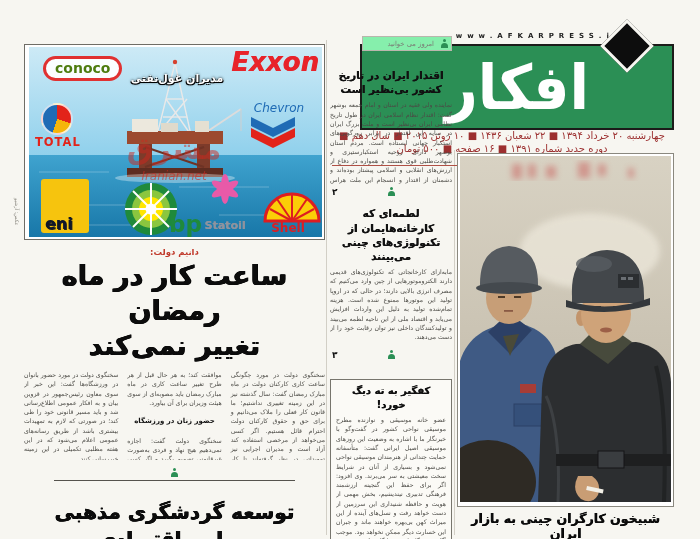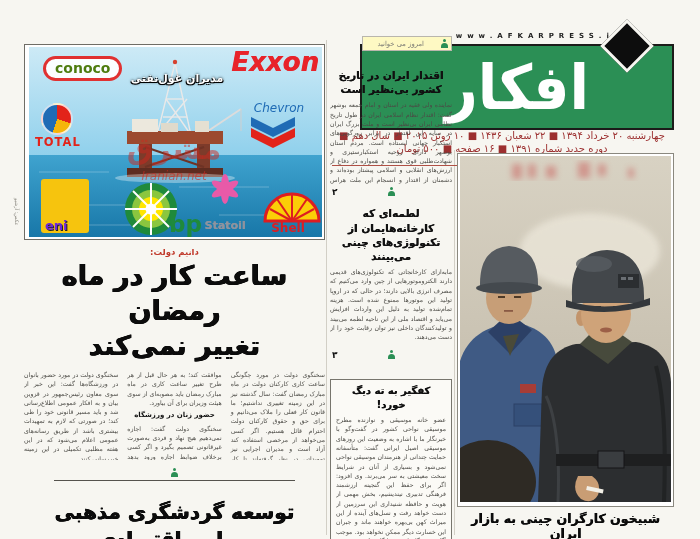--- a/index.html
+++ b/index.html
@@ -34,22 +34,22 @@
   }
   .dateline{
     position:absolute;left:332px;top:129px;width:340px;
     font-size:10px;color:#9c2f2f;text-align:center;
     border-bottom:1px solid #b05045;padding-bottom:10px;line-height:1.3;
   }
 
   
   .digest{position:absolute;left:330px;top:36px;width:122px;height:503px;overflow:hidden;}
   .digest-header{
-    height:13px;border:1px solid #b9b6ad;background:#fef9c3;
-    display:flex;align-items:center;gap:16px;padding:0 3px;margin-bottom:17px;margin-left:32px;
+    height:13px;border:1px solid #b9b6ad;background:#86efac;
+    display:flex;align-items:center;gap:6px;padding:0 3px;margin-bottom:17px;margin-left:32px;
   }
   .digest-header .label{font-size:6.8px;color:#7a7a74;}
   .d-title{font-size:10.5px;font-weight:bold;color:#111;line-height:1.35;text-align:center;
     text-shadow:0.3px 0 0 #111;}
   .d-body{margin-top:4px;font-size:6.2px;line-height:1.5;color:#4c4b46;text-align:justify;overflow:hidden;}
   .d-body.h84{height:84px;} .d-body.h80{height:80px;}
   .d-foot{position:relative;height:11px;margin-top:3px;}
   .d-foot .pnum{position:absolute;left:2px;top:0;font-size:9px;font-weight:bold;color:#111;}
   .d-foot .icon-c{position:absolute;left:50%;transform:translateX(-50%);top:0;}
   .d-box{
@@ -70,21 +70,21 @@
   .leadcol{position:absolute;left:24px;top:44px;width:301px;height:495px;overflow:hidden;}
   .imgbox{border:1px solid #6f6d66;background:#fff;padding:2px;}
   .imgbox-inner{position:relative;width:293px;height:190px;overflow:hidden;background:#9fd0e8;}
   .kicker{margin-top:7px;text-align:center;font-size:8.5px;font-weight:bold;color:#c0392b;}
   .headline1{
     margin-top:1px;text-align:center;font-size:27px;font-weight:bold;color:#0c0c0c;
     line-height:35px;text-shadow:0.5px 0 0 #000,-0.5px 0 0 #000;
   }
   .threecol{display:flex;gap:9px;margin-top:7px;height:90px;overflow:hidden;}
   .threecol .col{flex:1;font-size:6.2px;line-height:1.5;color:#4c4b46;text-align:justify;}
-  .subhead{font-size:7px;font-weight:bold;color:#111;text-align:center;margin:3px 0;}
+  .subhead{font-size:7px;font-weight:bold;color:#111;text-align:center;margin:9px 0;}
   .divider{position:relative;margin:7px 30px 3px;height:13px;border-bottom:1px solid #55534d;}
   .divider .icon-c{position:absolute;left:50%;transform:translateX(-50%);top:1px;}
   .headline2{
     margin-top:18px;text-align:center;font-size:20px;font-weight:bold;color:#0c0c0c;
     line-height:27px;text-shadow:0.4px 0 0 #000,-0.4px 0 0 #000;
   }
 
   
   .ov{position:absolute;}
   .logo-conoco{left:14px;top:9px;padding:1px 9px 2px;border:3px solid #e03131;border-radius:14px;
@@ -93,21 +93,21 @@
     text-shadow:0.5px 0 0 #e8232a;}
   .logo-chevron{right:6px;top:54px;width:74px;text-align:center;direction:ltr;}
   .logo-chevron .cvx-label{color:#1f6bb5;font-weight:normal;font-style:italic;font-size:12px;display:block;}
   .logo-total{left:6px;top:56px;width:44px;text-align:center;direction:ltr;}
   .total-ball{width:28px;height:28px;border-radius:50%;margin:0 auto;
     background:conic-gradient(#e2231a 0 30%,#f5b50a 30% 55%,#1f6bb5 55% 100%);
     border:2px solid rgba(255,255,255,.8);}
   .logo-total .total-label{color:#e2231a;font-weight:bold;font-size:11.5px;letter-spacing:1px;}
   .logo-eni{left:12px;bottom:4px;width:48px;height:54px;background:#f6c40e;border-radius:3px;
     position:absolute;overflow:hidden;direction:ltr;}
-  .logo-eni .eni-label{position:absolute;left:4px;bottom:0px;color:#6d28d9;font-weight:bold;font-size:13px;
+  .logo-eni .eni-label{position:absolute;left:4px;bottom:0px;color:#0f172a;font-weight:bold;font-size:16px;
     text-shadow:1px 1px 0 #222;}
   .logo-bp{left:86px;bottom:1px;display:flex;align-items:flex-end;gap:2px;direction:ltr;}
   .bp-label{color:#1f8a3b;font-weight:bold;font-size:23px;line-height:1;}
   .logo-statoil{left:170px;bottom:5px;width:52px;text-align:center;direction:ltr;}
   .statoil-label{color:#8e939e;font-weight:bold;font-size:11px;text-shadow:0.3px 0 0 #8e939e;}
   .logo-shell{right:5px;bottom:2px;width:58px;text-align:center;direction:ltr;}
   .shell-label{color:#dd1d21;font-weight:bold;font-size:12px;}
   .oil-overlay-headline{
     left:80px;top:24px;width:136px;text-align:center;color:#fff;font-weight:bold;font-size:11px;line-height:1.5;
     text-shadow:0 0 3px #000,1px 1px 0 #000,-1px 1px 0 #000;

